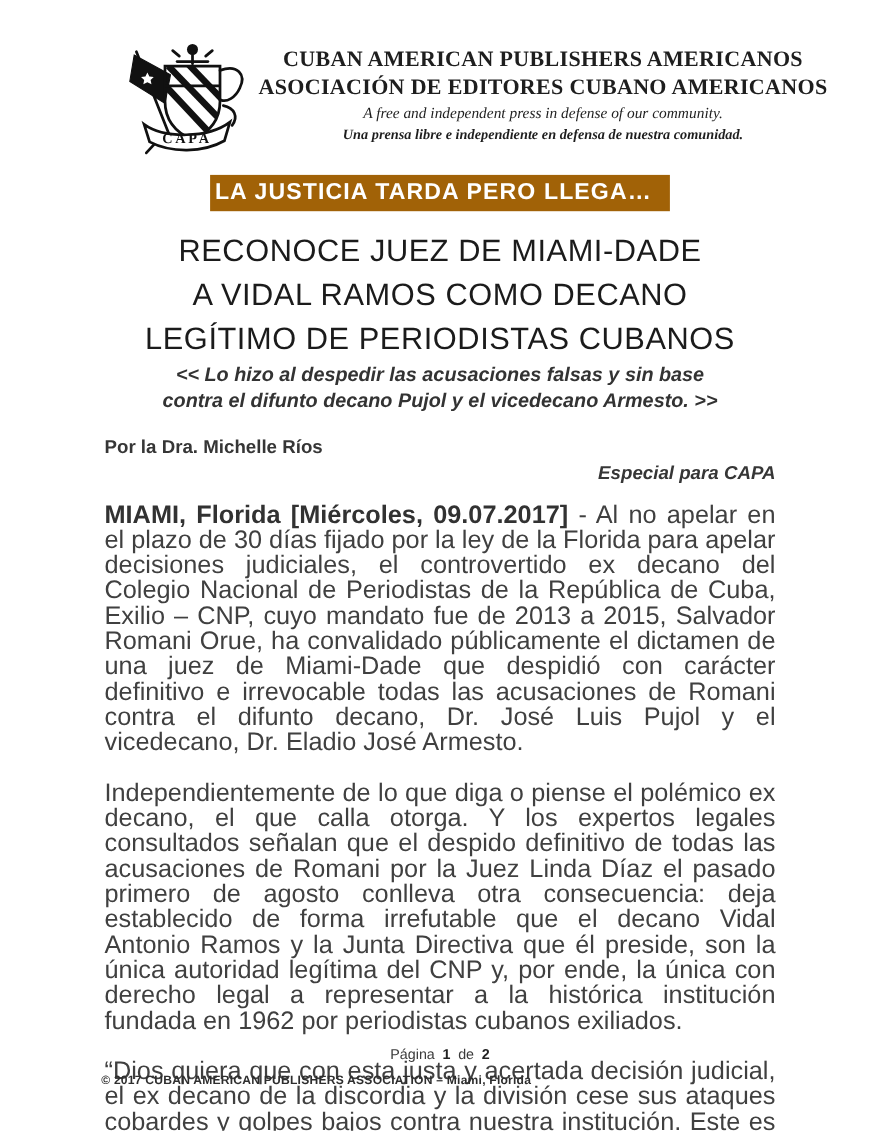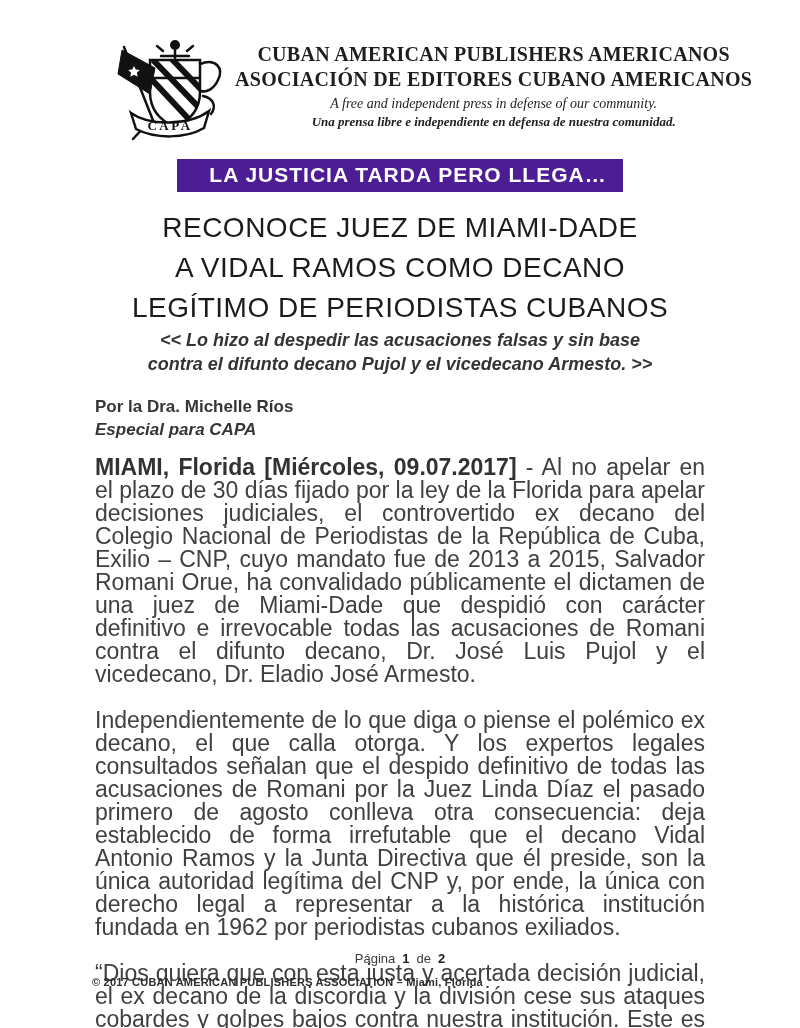--- a/index.html
+++ b/index.html
@@ -28,43 +28,43 @@
   .org-name {
     font-weight: bold; font-size: 20px; line-height: 25px;
     white-space: nowrap; font-variant: small-caps; letter-spacing: 0.3px;
   }
   .tagline-en { font-style: italic; font-size: 14px; line-height: 18px; margin-top: 3px; }
   .tagline-es { font-style: italic; font-weight: bold; font-size: 13px; line-height: 18px; }
   
   .banner-row { text-align: center; margin-top: 15px; }
   .banner {
     display: inline-block;
-    background: #4c1d95; color: #ffffff;
+    background: #a16207; color: #ffffff;
     font-weight: bold; font-size: 21px; line-height: 24px;
-    padding: 4px 16px 5px 32px; letter-spacing: 1px;
+    padding: 4px 16px 5px 4px; letter-spacing: 1px;
     white-space: nowrap;
   }
   
   .headline {
     margin: 16px 0 0 0; text-align: center;
     font-size: 28px; line-height: 40px; font-weight: normal;
     color: #1b1b1b; letter-spacing: 0.5px;
   }
   .headline .hl { display: block; }
   
   .subhead {
     text-align: center;
     font-size: 18px; line-height: 24px;
     font-weight: bold; font-style: italic; color: #333333;
   }
   .subhead .shl { display: block; }
   
   .byline { margin-top: 19px; font-size: 17px; line-height: 23px; color: #363636; }
   .byline-author { font-weight: bold; }
-  .byline-credit { font-weight: bold; font-style: italic; }
+  .byline-credit { font-weight: bold; font-style: italic; text-align: right; }
   
   .article { margin-top: 15px; }
   .article p {
     margin: 0 0 23px 0;
     font-size: 23px; line-height: 23px;
     text-align: justify; color: #404040;
   }
   .article .lead { color: #323232; }
   
   .pagenum {

